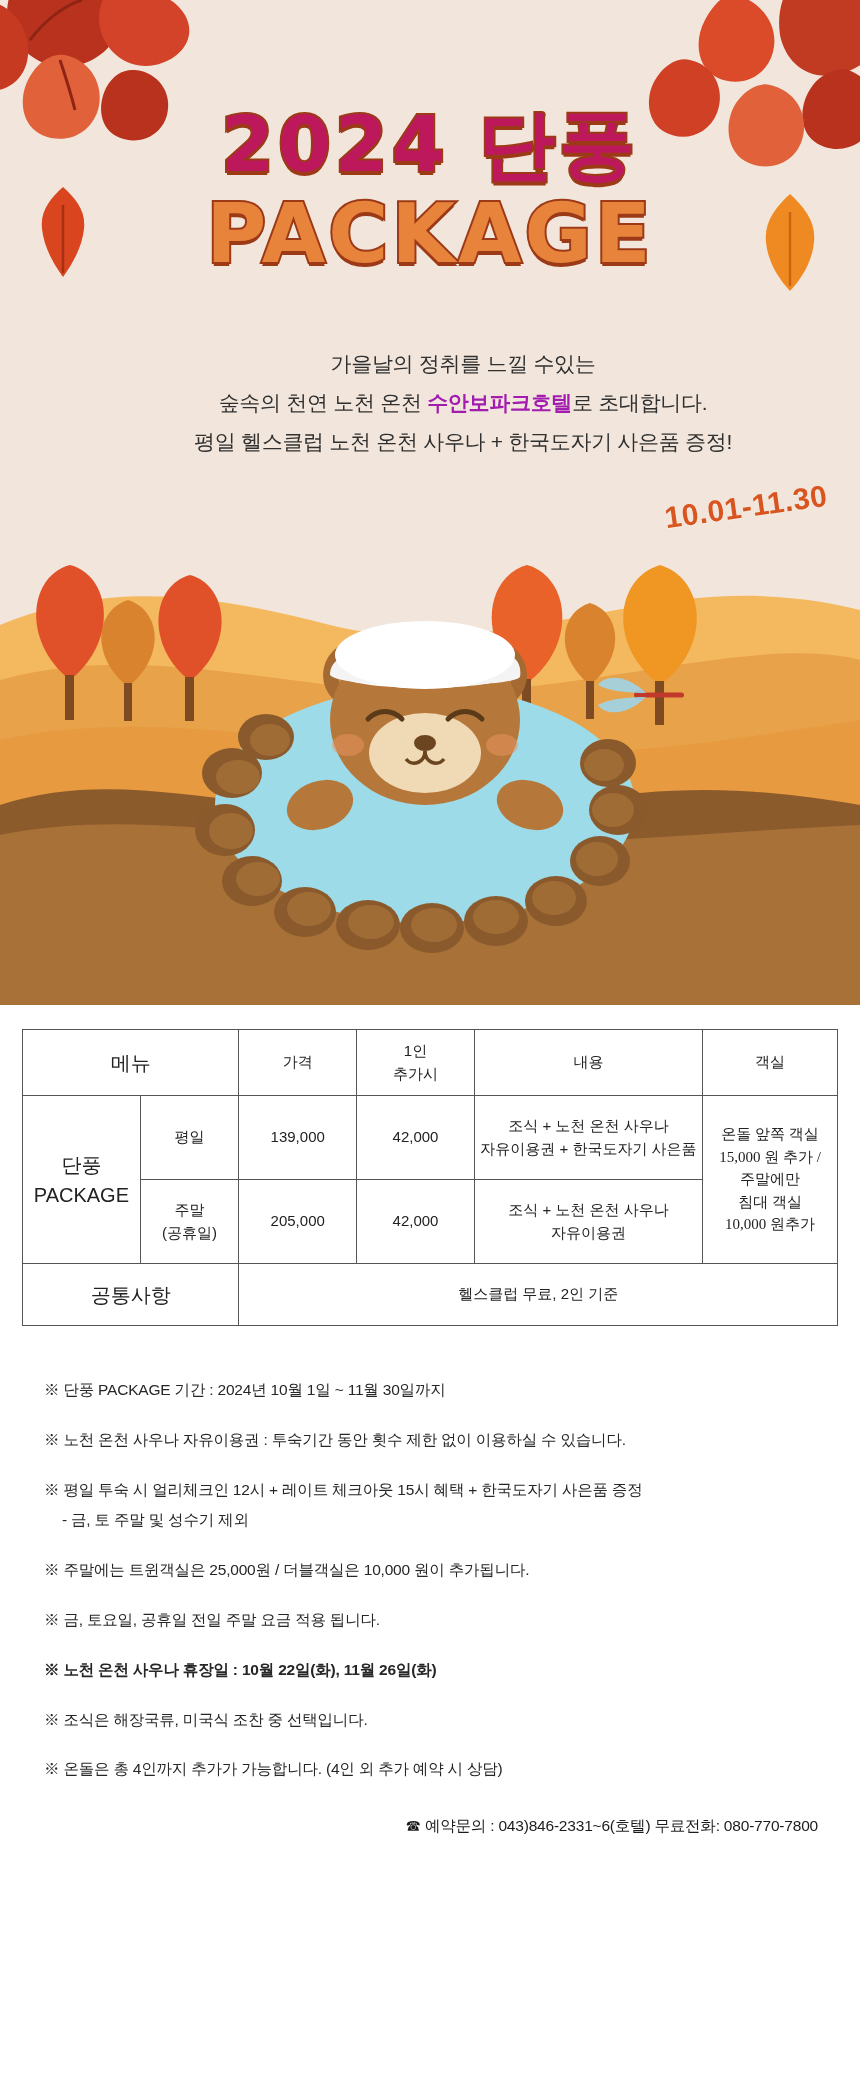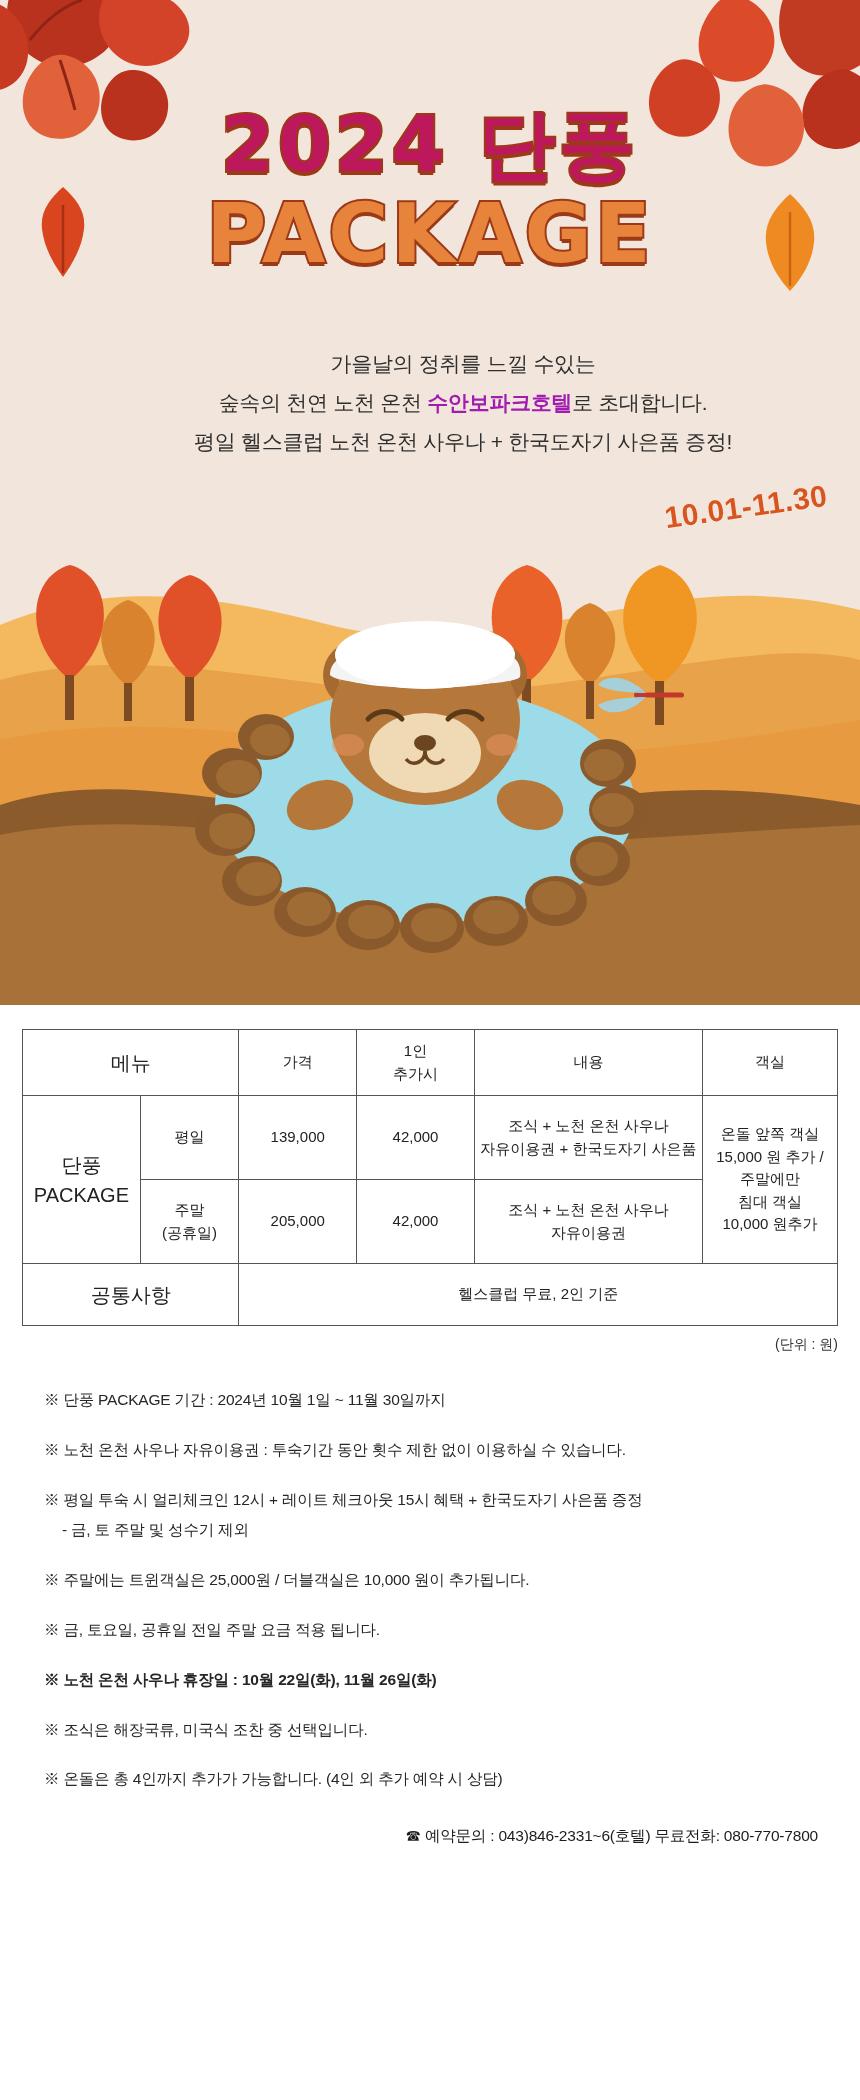--- a/index.html
+++ b/index.html
@@ -114,34 +114,34 @@
     padding: 10px 4px;
     line-height: 1.5;
     color: #222;
   }
   table.price th { font-weight: normal; height: 64px; }
   .cell-pkg { width: 110px; font-size: 20px; }
   .cell-day { width: 92px; }
   .cell-price { width: 110px; }
   .cell-add { width: 110px; }
   .cell-desc { width: 213px; }
-  .cell-room { width: 126px; }
+  .cell-room { width: 126px; font-family: Liberation Serif, serif; }
   .row-h { height: 84px; }
   .row-common td { height: 62px; }
   .unit-note {
     width: 816px;
     text-align: right;
     font-size: 14px;
     color: #333;
     margin-top: 10px;
   }
 
   
   .notes {
-    margin-top: 34px;
+    margin-top: 52px;
     padding-left: 22px;
     padding-right: 20px;
   }
   .note {
     font-size: 15.5px;
     color: #262626;
     line-height: 1.6;
     margin-bottom: 25px;
     letter-spacing: -0.2px;
   }
@@ -370,21 +370,20 @@
           <span>자유이용권</span>
         </td>
       </tr>
       <tr class="row-common">
         <td class="cell-pkg" colspan="2">공통사항</td>
         <td colspan="4">헬스클럽 무료, 2인 기준</td>
       </tr>
     </tbody>
   </table>
 
-  <div class="unit-note">(단위 : 원)</div>
 
   <div class="notes">
     <div class="note">
       <span>※ 단풍 PACKAGE 기간 : 2024년 10월 1일 ~ 11월 30일까지</span>
     </div>
     <div class="note">
       <span>※ 노천 온천 사우나 자유이용권 : 투숙기간 동안 횟수 제한 없이  이용하실 수 있습니다.</span>
     </div>
     <div class="note">
       <span>※ 평일 투숙 시 얼리체크인 12시 + 레이트 체크아웃 15시 혜택 + 한국도자기 사은품 증정</span>

